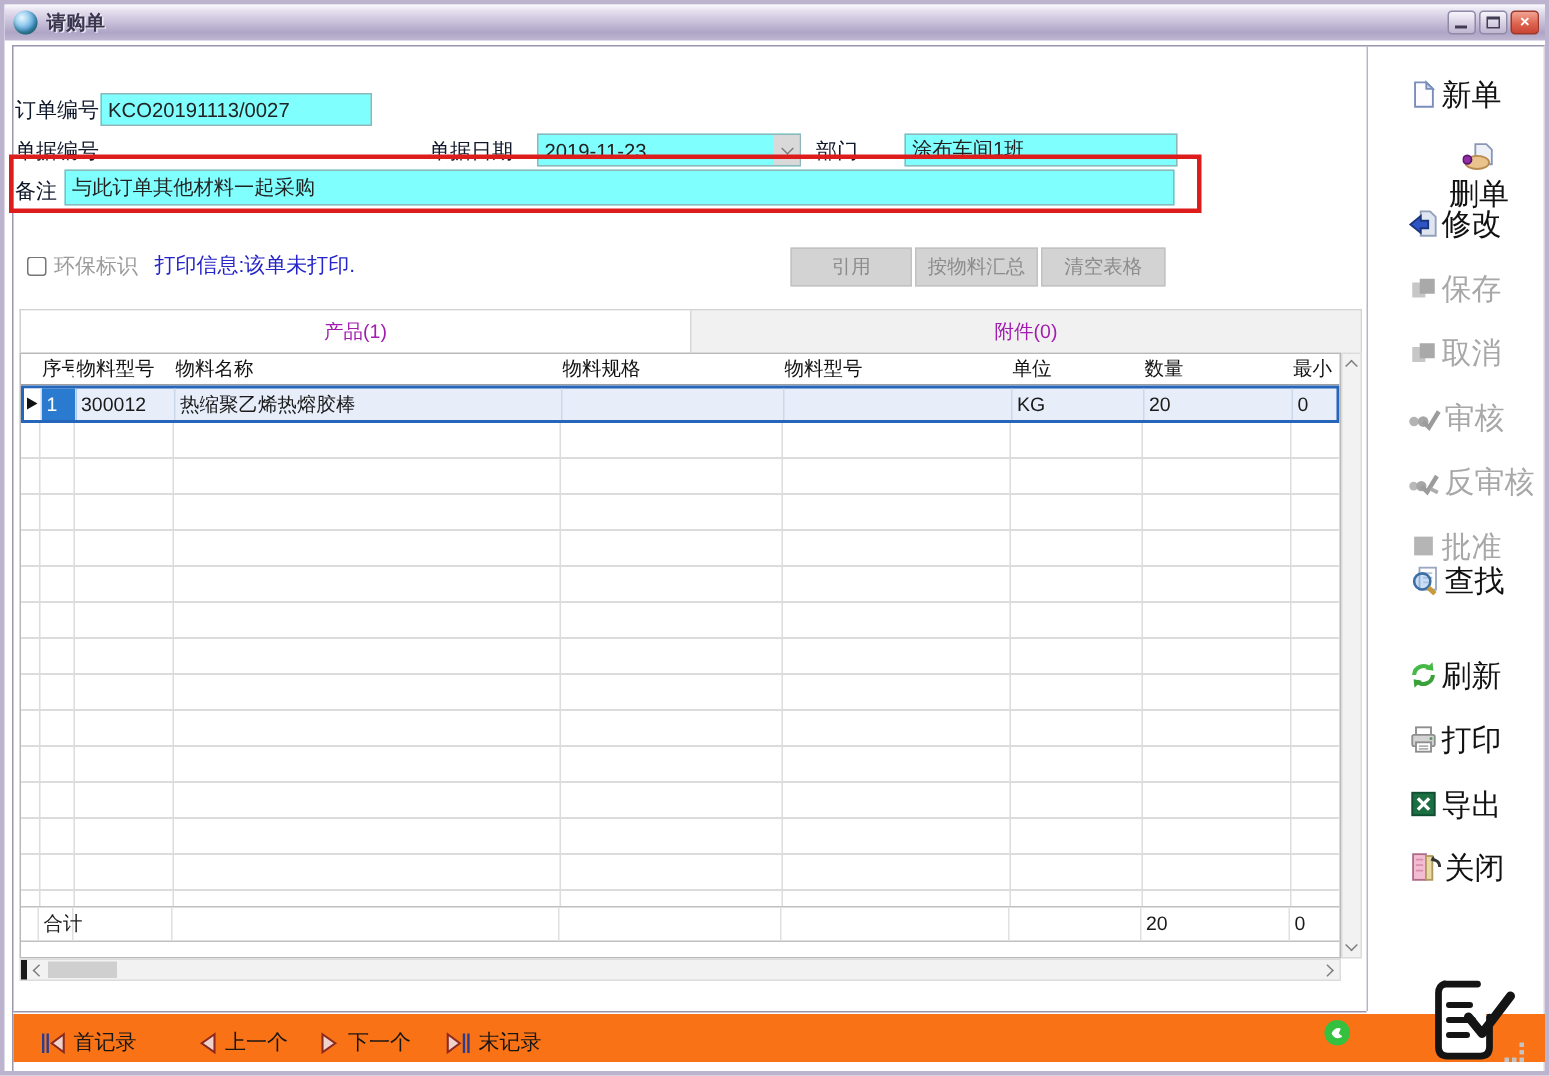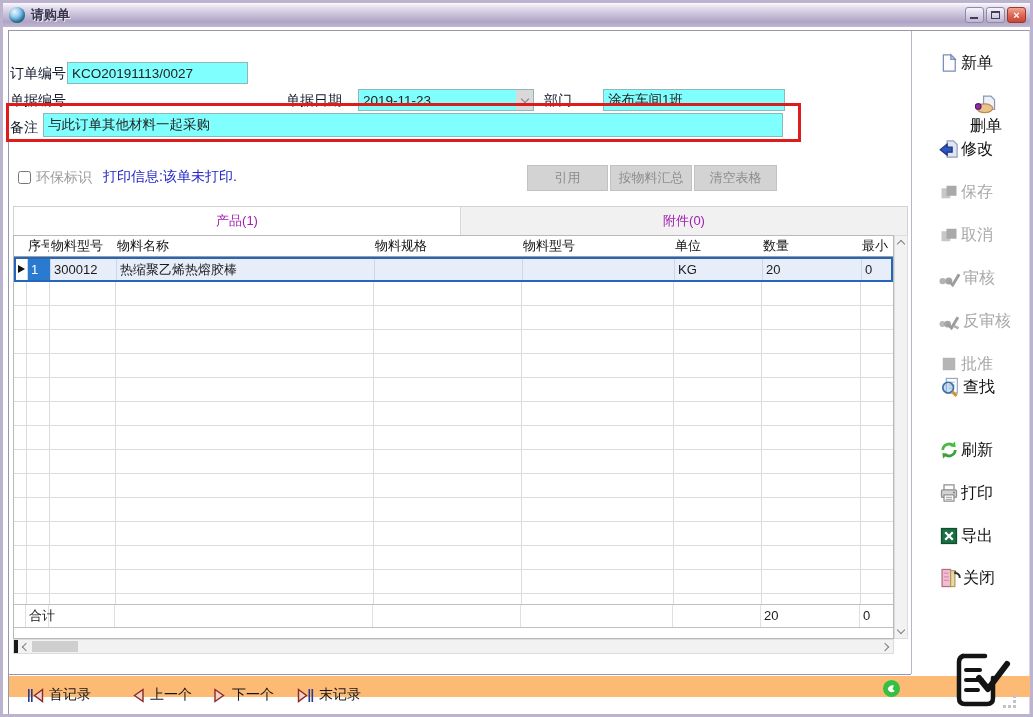--- a/index.html
+++ b/index.html
@@ -93,27 +93,27 @@
   .vscroll { position:absolute; right:0; top:0; width:14px; bottom:15px; background:#f2f2f2; border:1px solid #dcdcdc; }
   .vs-btn { position:absolute; left:0; width:12px; height:13px; display:flex; align-items:center; justify-content:center; cursor:pointer; }
   .hscroll { position:absolute; left:0; right:14px; bottom:0; height:15px; background:#f2f2f2; border:1px solid #dcdcdc; display:flex; align-items:center; }
   .hs-edge { width:4px; height:100%; background:#1a1a1a; }
   .hs-btn { width:14px; height:100%; display:flex; align-items:center; justify-content:center; cursor:pointer; }
   .hs-thumb { width:46px; height:11px; background:#cfcfcf; cursor:grab; }
   .hs-spacer { flex:1; }
 
   
   .side-btn { position:absolute; left:936px; width:94px; height:24px; display:flex; align-items:center; gap:2px; cursor:pointer; }
-  .side-btn .lbl { font-size:16px; color:#111; white-space:nowrap; }
+  .side-btn .lbl { font-size:20px; color:#111; white-space:nowrap; }
   .side-btn.disabled { cursor:default; }
   .side-btn.disabled .lbl { color:#a8a8a8; }
   .side-btn svg { flex:0 0 auto; }
 
   
-  .bottombar { position:absolute; left:6px; top:673px; width:1021px; height:21px; background:#fdba74; }
+  .bottombar { position:absolute; left:6px; top:673px; width:1021px; height:32px; background:#f97316; }
   .nav-item { position:absolute; top:8px; height:22px; display:flex; align-items:center; gap:5px; cursor:pointer; }
   .nav-item .lbl { font-size:14px; color:#161616; white-space:nowrap; }
   .green-badge { position:absolute; left:879px; top:676px; width:19px; height:19px; cursor:pointer; }
   .doc-check-icon { position:absolute; left:946px; top:645px; }
   .resize-grip { position:absolute; right:14px; bottom:6px; width:14px; height:14px; }
   .resize-grip i { position:absolute; width:3px; height:3px; background:#c3c3c3; }
 </style>
 </head>
 <body>
 

